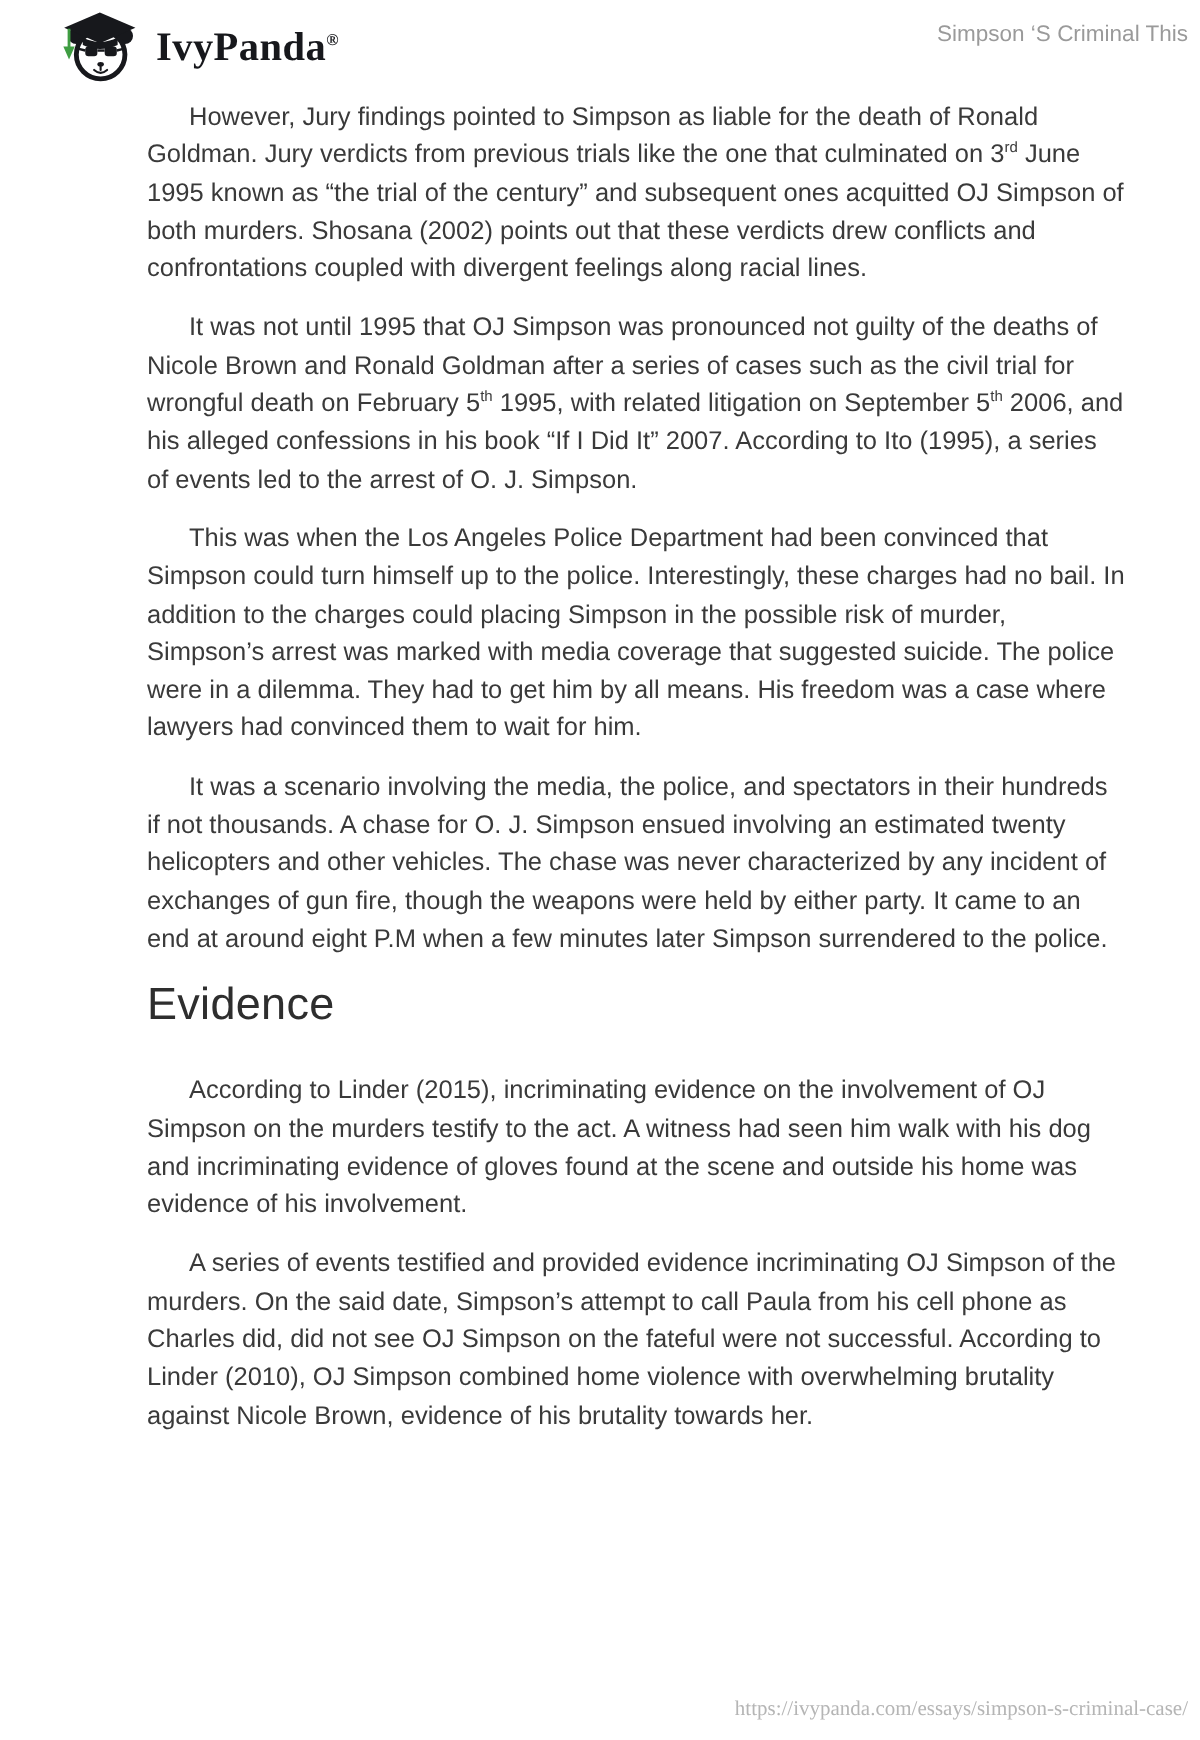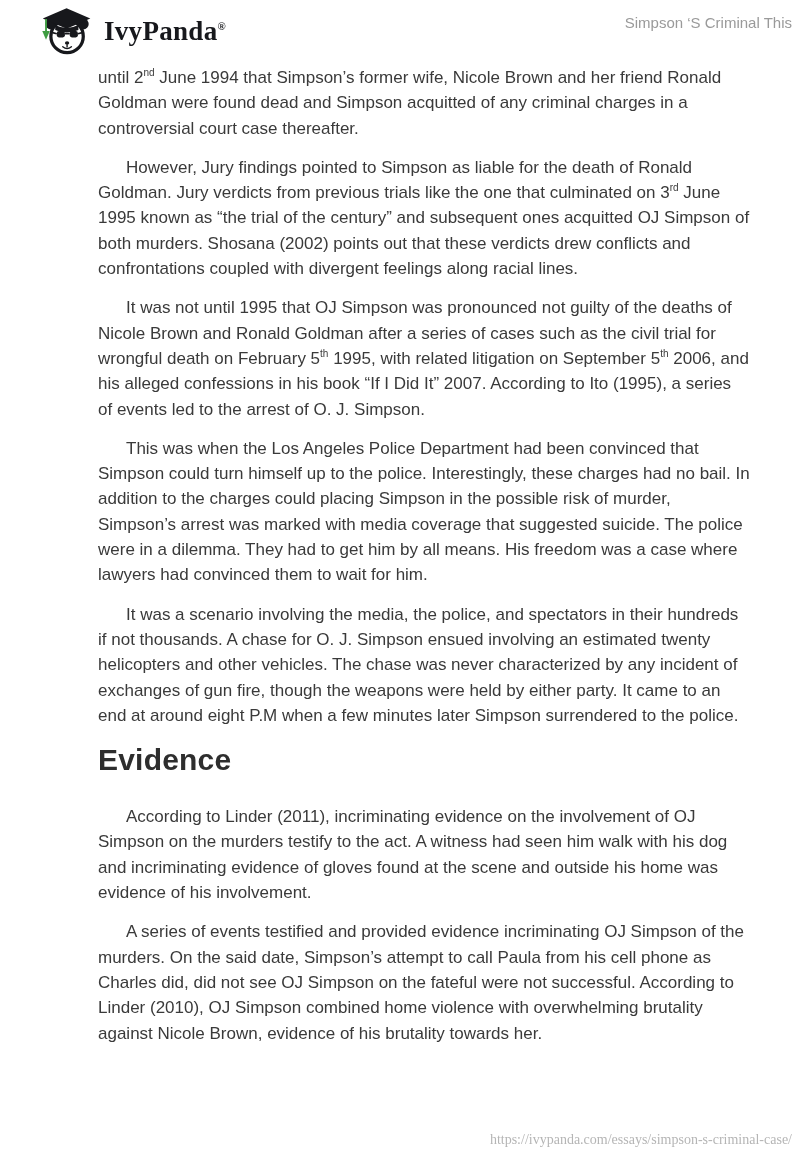--- a/index.html
+++ b/index.html
@@ -37,21 +37,21 @@
   .brand-name sup{font-size:11px;}
   .doc-title{margin-top:10px;font-size:15px;color:var(--header-title);}
   .content{
     width:652px;margin:0 74px;padding-top:7px;
     color:var(--body-text);font-size:17px;line-height:25.3px;
   }
   .content p{margin:0 0 14px 0;}
   .content p.indent{text-indent:28px;}
   .content sup{font-size:10px;line-height:0;}
   .content h2{
-    font-size:30px;line-height:36px;font-weight:700;
+    font-size:30px;line-height:36px;font-weight:400;
     color:var(--heading-text);margin:14px 0 26px 0;letter-spacing:.2px;
   }
   .footer{position:absolute;right:32px;bottom:12px;font-family:Liberation Serif, serif;}
   .footer a{font-size:14px;color:var(--footer-url);text-decoration:none;}
 </style>
 </head>
 <body>
 
 <div class="page">
 
@@ -80,27 +80,26 @@
           <line class="green-line" x1="13" y1="28" x2="13" y2="54" stroke-width="3.5"></line>
           <polygon class="green" points="6,50 20,50 13,66"></polygon>
         </svg>
       </span>
       <span class="brand-name"><span>IvyPanda</span><sup>®</sup></span>
     </div>
     <div class="doc-title">Simpson ‘S Criminal This</div>
   </div>
 
   <div class="content" id="content">
-      <p><span>until 2</span><sup>nd</sup><span> June 1994 that Simpson’s former wife, Nicole Brown and her friend Ronald Goldman were found dead and Simpson acquitted of any criminal charges in a controversial court case thereafter.</span></p>
       <p class="indent"><span>However, Jury findings pointed to Simpson as liable for the death of Ronald Goldman. Jury verdicts from previous trials like the one that culminated on 3</span><sup>rd</sup><span> June 1995 known as “the trial of the century” and subsequent ones acquitted OJ Simpson of both murders. Shosana (2002) points out that these verdicts drew conflicts and confrontations coupled with divergent feelings along racial lines.</span></p>
       <p class="indent"><span>It was not until 1995 that OJ Simpson was pronounced not guilty of the deaths of Nicole Brown and Ronald Goldman after a series of cases such as the civil trial for wrongful death on February 5</span><sup>th</sup><span> 1995, with related litigation on September 5</span><sup>th</sup><span> 2006, and his alleged confessions in his book “If I Did It” 2007. According to Ito (1995), a series of events led to the arrest of O. J. Simpson.</span></p>
       <p class="indent"><span>This was when the Los Angeles Police Department had been convinced that Simpson could turn himself up to the police. Interestingly, these charges had no bail. In addition to the charges could placing Simpson in the possible risk of murder, Simpson’s arrest was marked with media coverage that suggested suicide. The police were in a dilemma. They had to get him by all means. His freedom was a case where lawyers had convinced them to wait for him.</span></p>
       <p class="indent"><span>It was a scenario involving the media, the police, and spectators in their hundreds if not thousands. A chase for O. J. Simpson ensued involving an estimated twenty helicopters and other vehicles. The chase was never characterized by any incident of exchanges of gun fire, though the weapons were held by either party. It came to an end at around eight P.M when a few minutes later Simpson surrendered to the police.</span></p>
       <h2>Evidence</h2>
-      <p class="indent"><span>According to Linder (2011), incriminating evidence on the involvement of OJ Simpson on the murders testify to the act. A witness had seen him walk with his dog and incriminating evidence of gloves found at the scene and outside his home was evidence of his involvement.</span></p>
+      <p class="indent"><span>According to Linder (2015), incriminating evidence on the involvement of OJ Simpson on the murders testify to the act. A witness had seen him walk with his dog and incriminating evidence of gloves found at the scene and outside his home was evidence of his involvement.</span></p>
       <p class="indent"><span>A series of events testified and provided evidence incriminating OJ Simpson of the murders. On the said date, Simpson’s attempt to call Paula from his cell phone as Charles did, did not see OJ Simpson on the fateful were not successful. According to Linder (2010), OJ Simpson combined home violence with overwhelming brutality against Nicole Brown, evidence of his brutality towards her.</span></p>
     </div>
 
   <div class="footer">
     <a href="#">https://ivypanda.com/essays/simpson-s-criminal-case/</a>
   </div>
 
 </div>
 
 </body></html>

